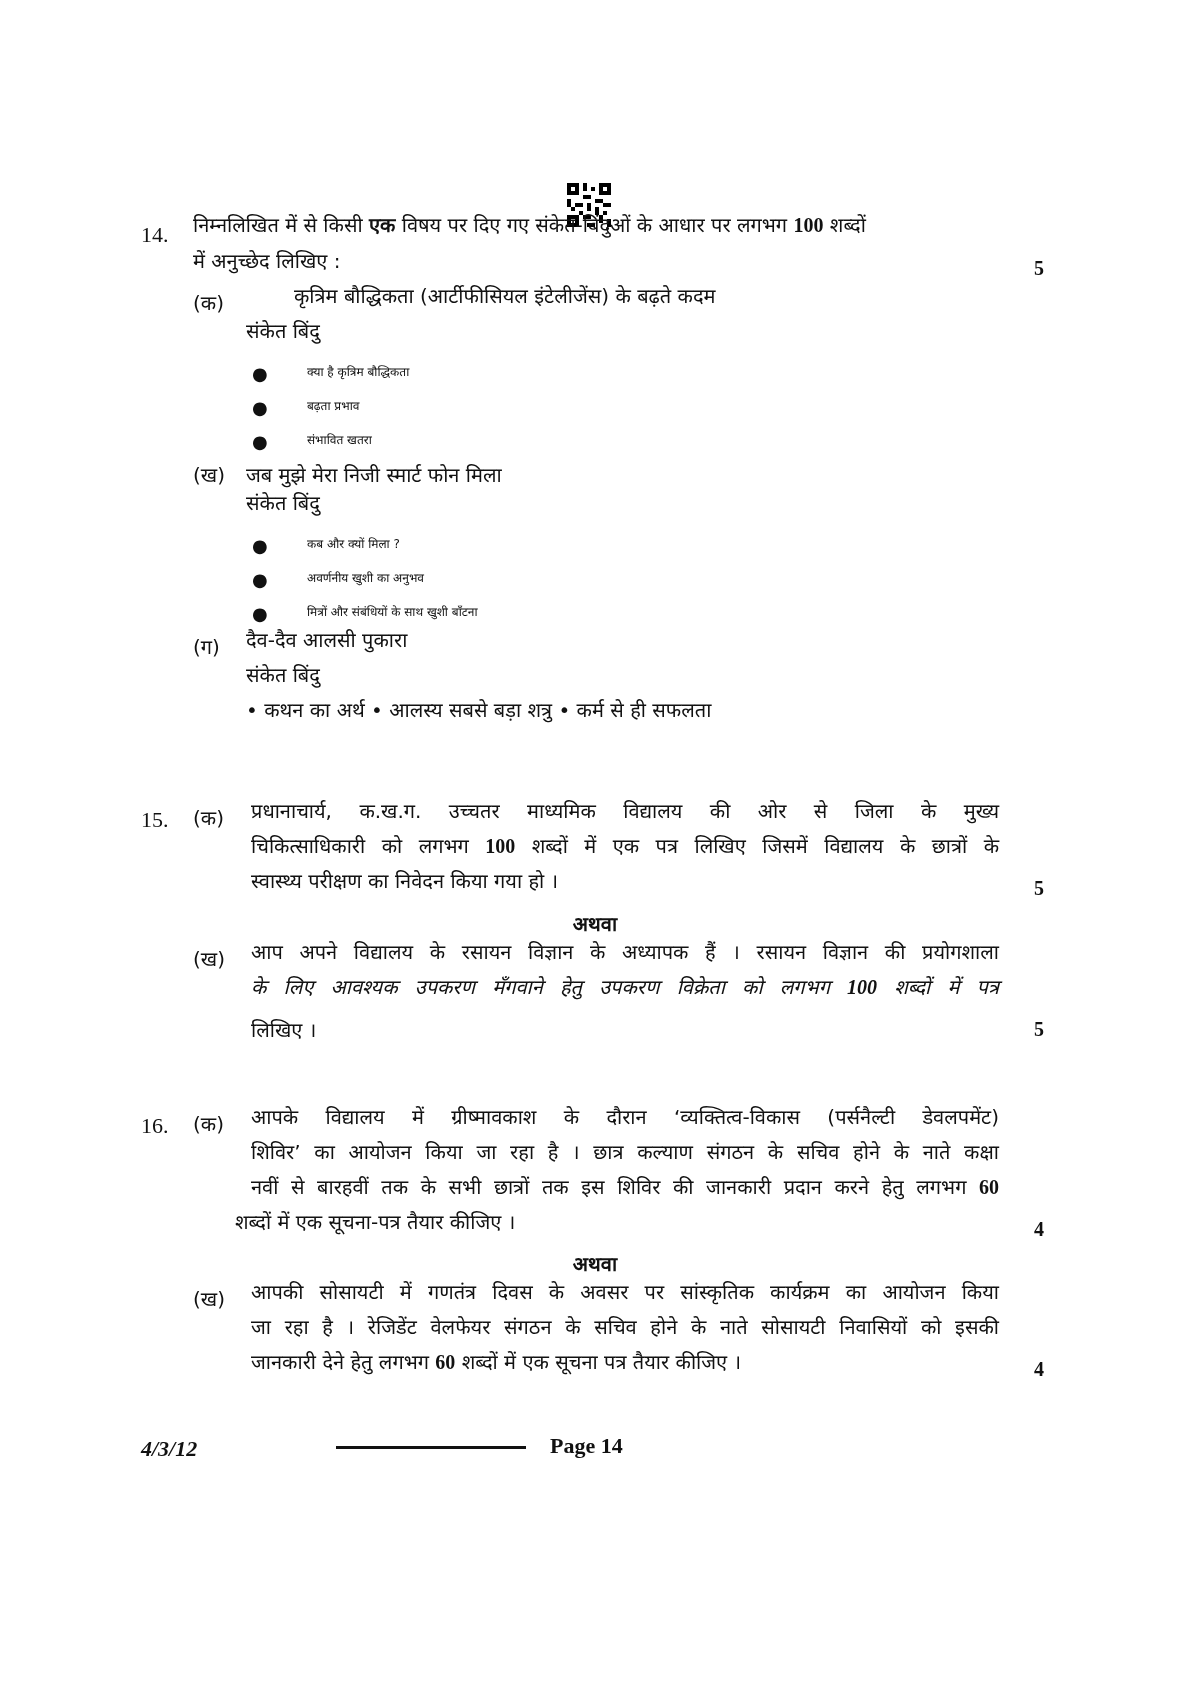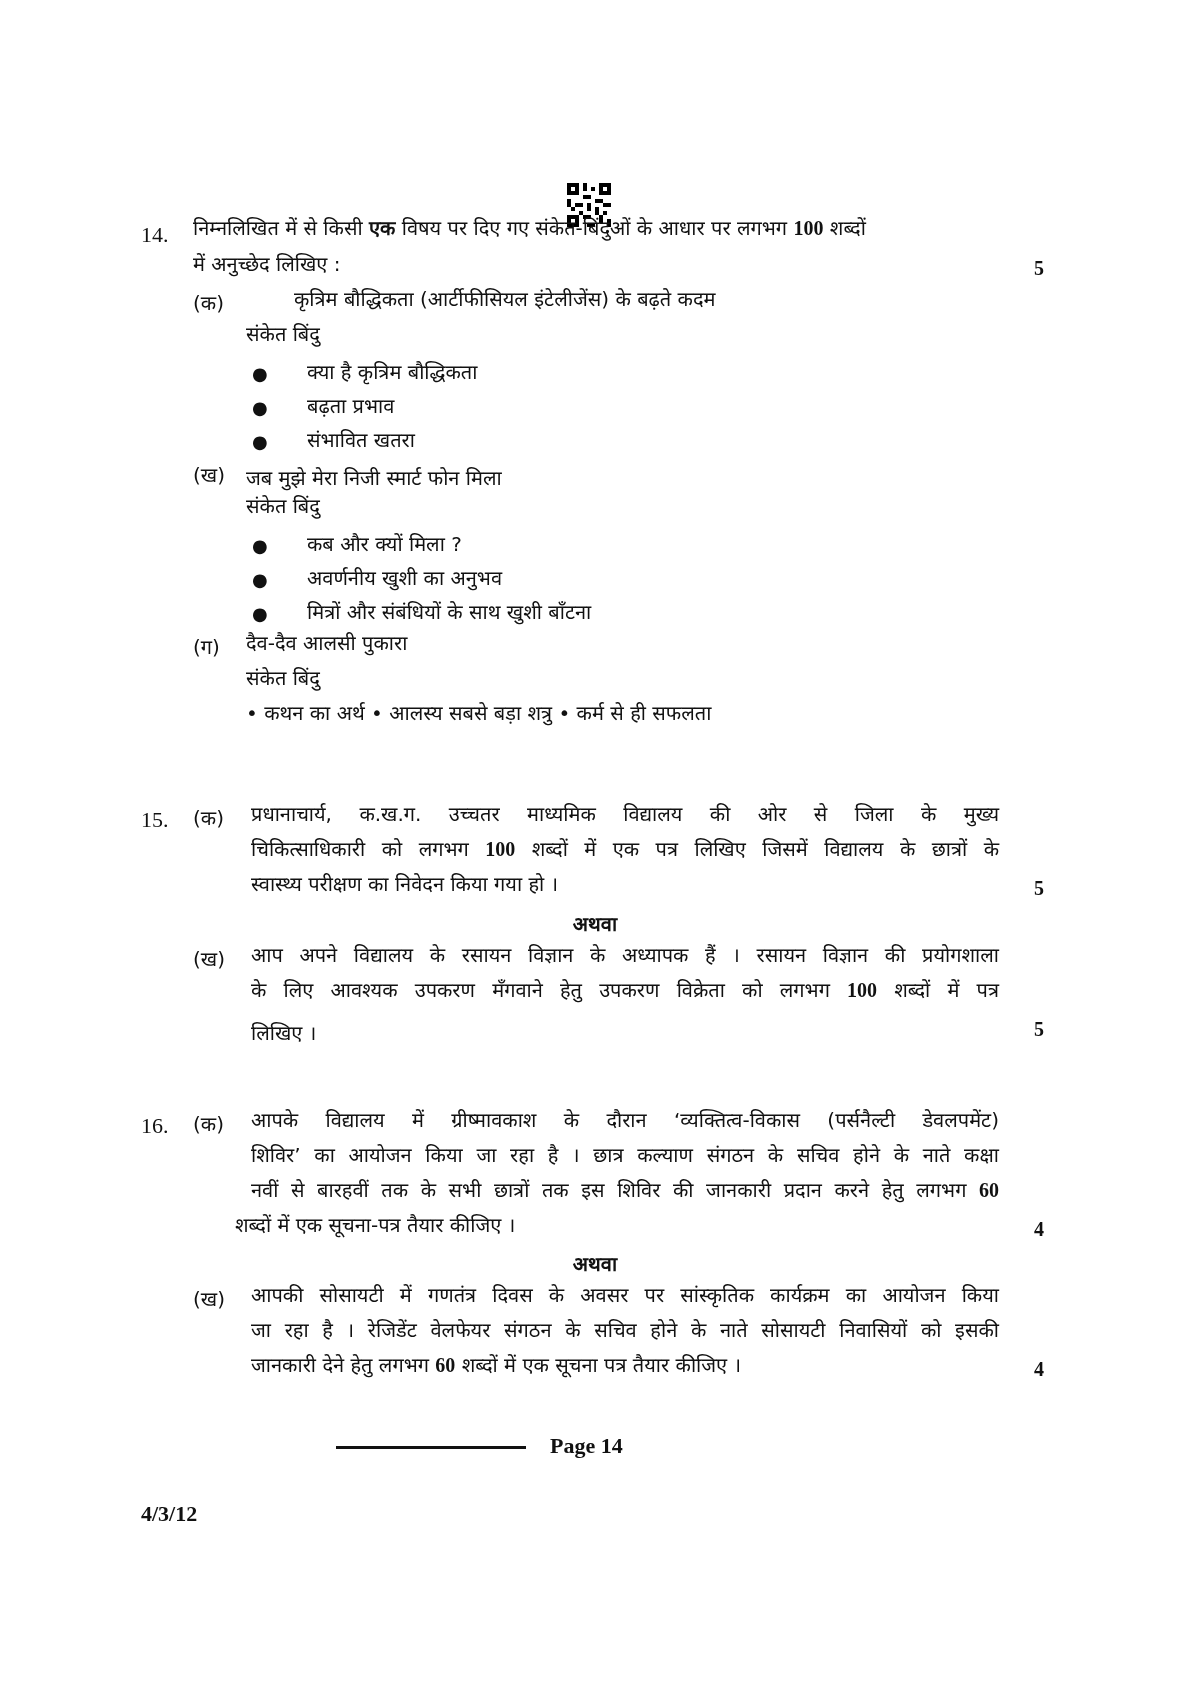--- a/index.html
+++ b/index.html
@@ -12,34 +12,34 @@
     }
     .num {
       position: absolute; left: 141px;
       font-family: "Liberation Serif", serif; font-size: 22px;
     }
     .marks {
       position: absolute; left: 1034px;
       font-family: "Liberation Serif", serif; font-weight: bold; font-size: 20px;
     }
     .line {
-      position: absolute; font-size: 20px; white-space: nowrap; line-height: 28px;
+      position: absolute; font-size: 20px; white-space: nowrap; line-height: 23px;
     }
     .lbl { position: absolute; left: 193px; font-size: 20px; line-height: 36px; }
     .bullet { position: absolute; left: 252px; font-size: 18px; line-height: 36px; }
-    .btext { position: absolute; left: 307px; font-size: 20px; line-height: 36px; white-space: nowrap; }
+    .btext { position: absolute; left: 307px; font-size: 12px; line-height: 36px; white-space: nowrap; }
     .justify { text-align: justify; text-align-last: justify; }
     .athava {
       position: absolute; left: 0; width: 1190px; text-align: center;
       font-weight: bold; font-size: 20px; line-height: 36px;
     }
     b.num-b { font-family: "Liberation Serif", serif; font-weight: bold; }
     .footer-code {
-      position: absolute; left: 141px; top: 1501px;
-      font-family: "Liberation Serif", serif; font-weight: bold; font-size: 22px;
+      position: absolute; left: 141px; top: 1436px;
+      font-family: "Liberation Serif", serif; font-weight: bold; font-size: 22px; font-style: italic;
     }
     .footer-rule {
       position: absolute; left: 336px; top: 1446px; width: 190px; height: 3px; background: #111;
     }
     .footer-page {
       position: absolute; left: 550px; top: 1433px;
       font-family: "Liberation Serif", serif; font-weight: bold; font-size: 22px;
     }
   </style>
 </head>
@@ -112,21 +112,21 @@
   <div class="line justify" style="left:251px; top:835px; width:748px;">
     <span>चिकित्साधिकारी को लगभग </span><b class="num-b">100</b><span> शब्दों में एक पत्र लिखिए जिसमें विद्यालय के छात्रों के</span>
   </div>
   <div class="line" style="left:251px; top:870px;">स्वास्थ्य परीक्षण का निवेदन किया गया हो ।</div>
   <span class="marks" style="top:877px">5</span>
 
   <div class="athava" style="top:906px">अथवा</div>
 
   <span class="lbl" style="top:941px">(ख)</span>
   <div class="line justify" style="left:251px; top:941px; width:748px;">आप अपने विद्यालय के रसायन विज्ञान के अध्यापक हैं । रसायन विज्ञान की प्रयोगशाला</div>
-  <div class="line justify" style="left:251px; top:976px; width:748px;">
+  <div class="line justify" style="left:251px; top:976px; width:748px;font-style:italic;">
     <span>के लिए आवश्यक उपकरण मँगवाने हेतु उपकरण विक्रेता को लगभग </span><b class="num-b">100</b><span> शब्दों में पत्र</span>
   </div>
   <div class="line" style="left:251px; top:1011px;margin-top:8px;">लिखिए ।</div>
   <span class="marks" style="top:1018px">5</span>
 </section>
 
 <section>
   <span class="num" style="top:1113px">16.</span>
   <span class="lbl" style="top:1106px">(क)</span>
   <div class="line justify" style="left:251px; top:1106px; width:748px;">आपके विद्यालय में ग्रीष्मावकाश के दौरान ‘व्यक्तित्व-विकास (पर्सनैल्टी डेवलपमेंट)</div>

